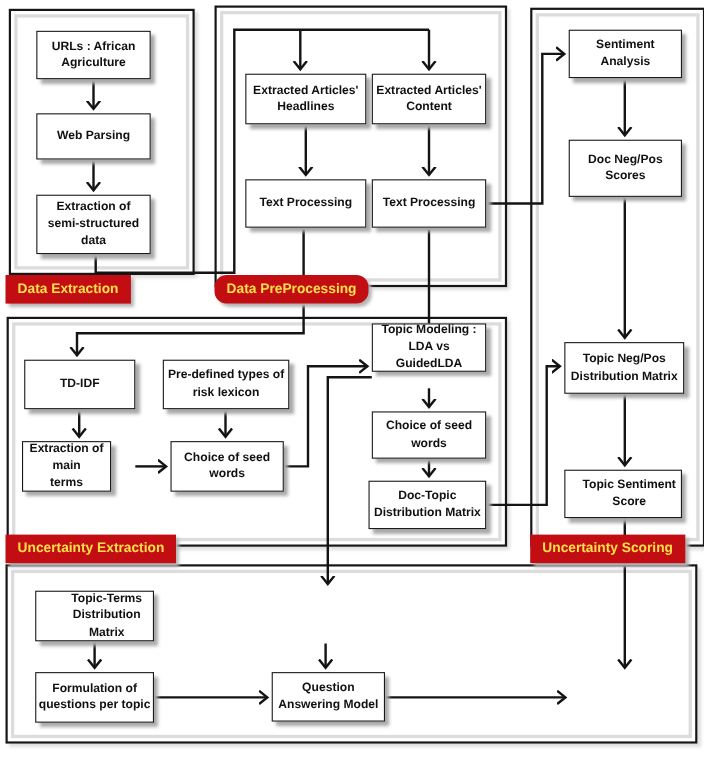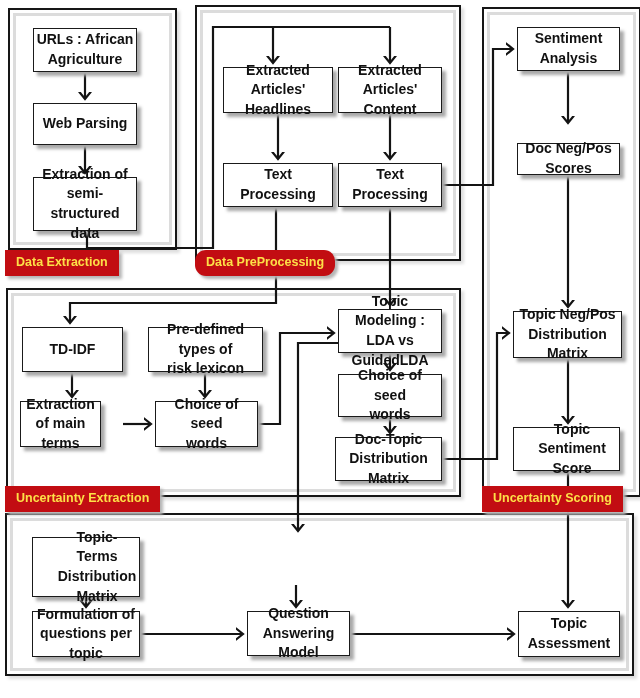--- a/index.html
+++ b/index.html
@@ -16,21 +16,21 @@
   }
   .sec-label{
     position:absolute;background:var(--accent-red,#c20d12);color:#fde047;
     font-weight:700;font-size:12.5px;line-height:1;padding:6px 11px 7px;
     box-shadow:3px 3px 3px #b5b5b5;white-space:nowrap;z-index:40;
   }
   .node{
     position:absolute;background:#ffffff;border:1.5px solid #1a1a1a;
     box-shadow:4px 4px 3px #a9a9a9;
     display:flex;align-items:center;justify-content:center;text-align:center;
-    font-weight:700;font-size:14px;line-height:1.4;color:#111;
+    font-weight:700;font-size:11px;line-height:1.4;color:#111;
     white-space:pre-line;z-index:20;padding:2px;box-sizing:border-box;
   }
   #edges{position:absolute;left:0;top:0;z-index:10;pointer-events:none;}
   #edges path{stroke:#141414;stroke-width:2.2;fill:none;}
 </style>
 </head>
 <body>
 
 <div id="canvas">
 
@@ -83,48 +83,46 @@
 
   <div class="node" style="left:223px;top:67px;width:110px;height:46px;">Extracted Articles'
 Headlines</div>
   <div class="node" style="left:338px;top:67px;width:104px;height:46px;">Extracted Articles'
 Content</div>
   <div class="node" style="left:223px;top:163px;width:110px;height:44px;">Text Processing</div>
   <div class="node" style="left:338px;top:163px;width:104px;height:44px;">Text Processing</div>
 
   <div class="node" style="left:517px;top:27px;width:103px;height:44px;">Sentiment
 Analysis</div>
-  <div class="node" style="left:517px;top:127px;width:103px;height:32px;margin-top:16px;">Doc Neg/Pos
+  <div class="node" style="left:517px;top:127px;width:103px;height:52px;">Doc Neg/Pos
 Scores</div>
   <div class="node" style="left:513px;top:311px;width:109px;height:47px;">Topic Neg/Pos
 Distribution Matrix</div>
   <div class="node" style="left:513px;top:427px;width:107px;height:44px;padding-left:13px;">Topic Sentiment
 Score</div>
 
   <div class="node" style="left:22px;top:327px;width:101px;height:45px;">TD-IDF</div>
   <div class="node" style="left:148px;top:327px;width:115px;height:45px;">Pre-defined types of
 risk lexicon</div>
   <div class="node" style="left:20px;top:401px;width:81px;height:46px;">Extraction of main
 terms</div>
   <div class="node" style="left:155px;top:401px;width:103px;height:46px;">Choice of seed
 words</div>
-  <div class="node" style="left:338px;top:309px;width:104px;height:44px;">Topic Modeling :
+  <div class="node" style="left:338px;top:294px;width:104px;height:44px;">Topic Modeling :
 LDA vs GuidedLDA</div>
   <div class="node" style="left:338px;top:374px;width:104px;height:43px;">Choice of seed
 words</div>
   <div class="node" style="left:335px;top:437px;width:107px;height:44px;">Doc-Topic
 Distribution Matrix</div>
 
-  <div class="node" style="left:32px;top:537px;width:108px;height:60px;padding-left:24px;">Topic-Terms
+  <div class="node" style="left:32px;top:537px;width:108px;height:46px;padding-left:24px;">Topic-Terms
 Distribution Matrix</div>
   <div class="node" style="left:32px;top:611px;width:108px;height:46px;">Formulation of
 questions per topic</div>
   <div class="node" style="left:247px;top:611px;width:103px;height:45px;">Question
 Answering Model</div>
-  <div class="node" style="left:518px;top:611px;width:102px;height:46px;">Topic
-Assessment</div>
 
   <div class="sec-label" style="left:5px;top:250px;">Data Extraction</div>
   <div class="sec-label" style="left:195px;top:250px;border-radius:11px;">Data PreProcessing</div>
   <div class="sec-label" style="left:5px;top:486px;">Uncertainty Extraction</div>
   <div class="sec-label" style="left:482px;top:486px;">Uncertainty Scoring</div>
 
 </div>
 
 </body></html>

